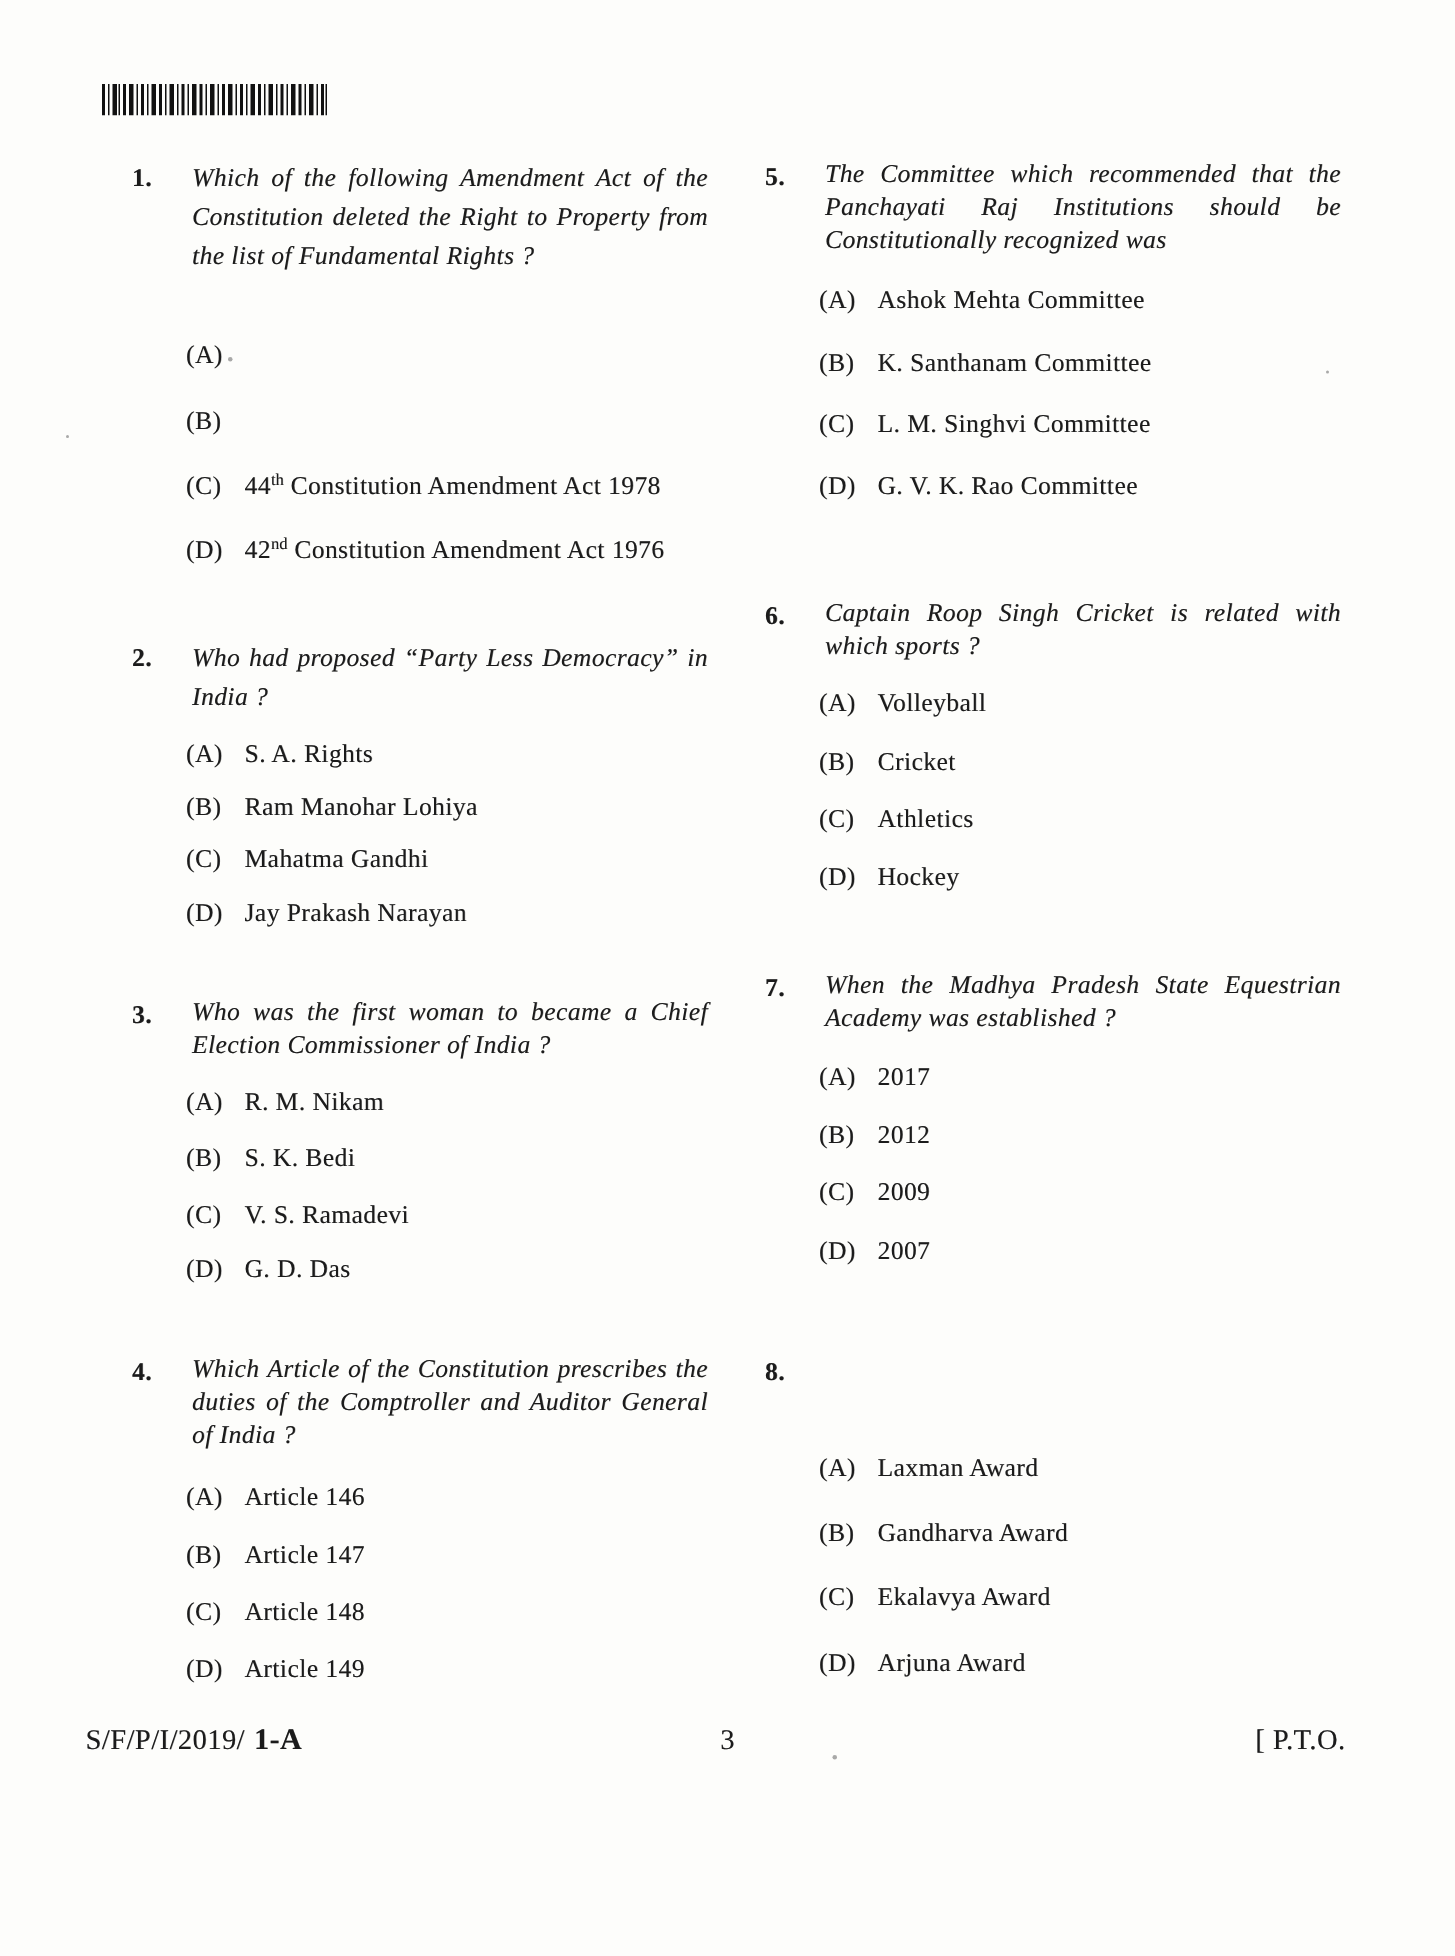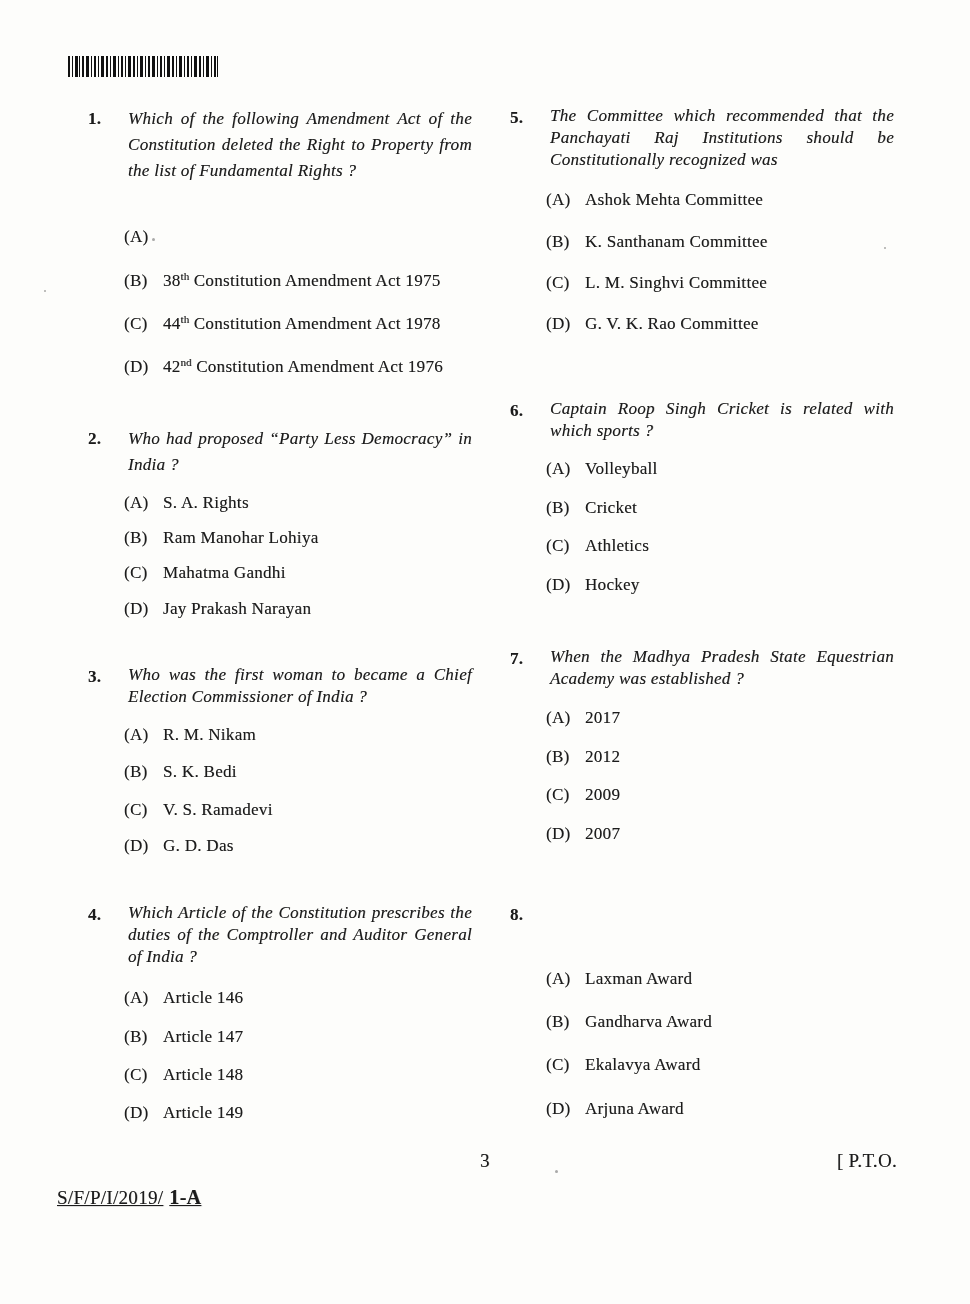--- a/index.html
+++ b/index.html
@@ -19,21 +19,21 @@
   }
   .barcode { position: absolute; left: 68px; top: 56px; }
   .q { position: absolute; display: flex; width: 384px; }
   .qnum { width: 40px; flex-shrink: 0; font-weight: 700; }
   .qtext { margin: 0; text-align: justify; flex: 1; font-style: italic; }
   .lh26 { line-height: 26px; }
   .lh22 { line-height: 22px; }
   .opt { position: absolute; display: flex; width: 352px; white-space: nowrap; }
   .olabel { width: 39px; flex-shrink: 0; }
   sup.ord { font-size: 11px; line-height: 0; vertical-align: 6px; letter-spacing: 0; }
-  .footer-left { position: absolute; left: 57px; top: 1185px; font-size: 19px; text-decoration: underline; }
+  .footer-left { position: absolute; left: 57px; top: 1148px; font-size: 19px; }
   .footer-left b { margin-left: 6px; font-size: 20px; }
   .footer-page { position: absolute; left: 0; top: 1148px; width: 970px; text-align: center; font-size: 19px; }
   .footer-pto { position: absolute; right: 73px; top: 1148px; font-size: 19px; }
   .speck { position: absolute; background: #555; border-radius: 50%; opacity: .5; }
 </style>
 </head>
 <body>
 
 <div class="page">
 
@@ -84,21 +84,20 @@
 
   <div class="q" style="left:88px;top:106px">
     <span class="qnum">1.</span>
     <p class="qtext lh26">Which of the following Amendment Act of the Constitution deleted the Right to Property from the list of Fundamental Rights ?</p>
   </div>
   <div class="opt" style="left:124px;top:224px">
     <span class="olabel">(A)</span>
   </div>
   <div class="opt" style="left:124px;top:268px">
     <span class="olabel">(B)</span>
-    <span class="otext"><span>38</span><sup class="ord">th</sup><span> Constitution Amendment Act 1975</span></span>
   </div>
   <div class="opt" style="left:124px;top:311px">
     <span class="olabel">(C)</span>
     <span class="otext"><span>44</span><sup class="ord">th</sup><span> Constitution Amendment Act 1978</span></span>
   </div>
   <div class="opt" style="left:124px;top:354px">
     <span class="olabel">(D)</span>
     <span class="otext"><span>42</span><sup class="ord">nd</sup><span> Constitution Amendment Act 1976</span></span>
   </div>
 

